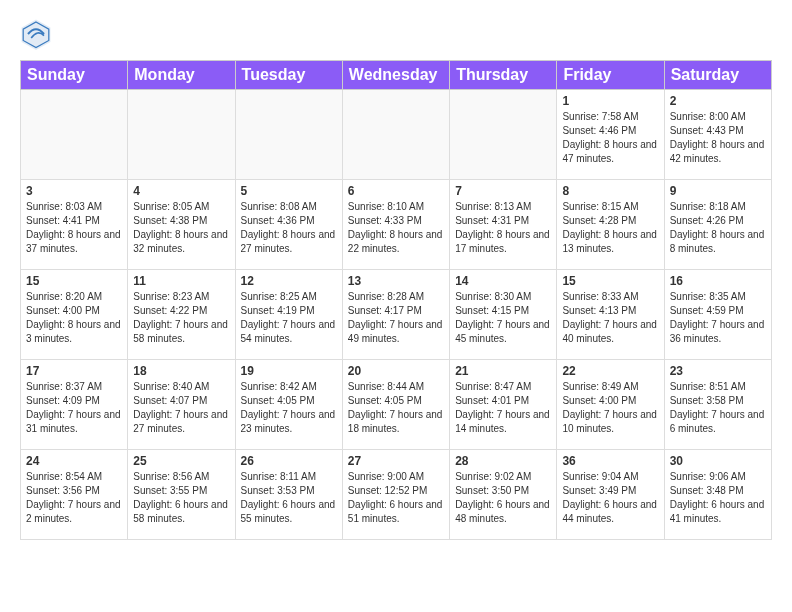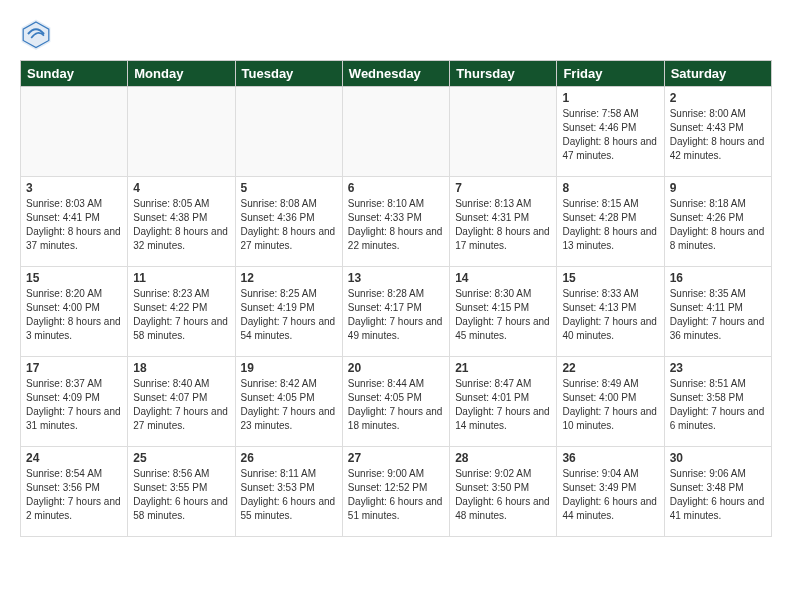--- a/index.html
+++ b/index.html
@@ -54,23 +54,23 @@
       margin-top: 2px;
     }
     .calendar {
       width: 100%;
       border-collapse: collapse;
       padding: 0 10px;
       margin: 0 10px;
       width: calc(100% - 20px);
     }
     .calendar th {
-      background-color: #14532d;
+      background-color: #8b5cf6;
       color: white;
-      font-size: 13px;
+      font-size: 16px;
       font-weight: bold;
       padding: 5px 6px;
       text-align: left;
       border: 1px solid #ccc;
     }
     .calendar td {
       border: 1px solid #ddd;
       vertical-align: top;
       padding: 4px 5px;
       width: 14.28%;
@@ -243,21 +243,21 @@
           <td>
             <div class="day-num">15</div>
             <div class="day-info">Sunrise: 8:33 AM
 Sunset: 4:13 PM
 Daylight: 7 hours
 and 40 minutes.</div>
           </td>
           <td>
             <div class="day-num">16</div>
             <div class="day-info">Sunrise: 8:35 AM
-Sunset: 4:11 PM
+Sunset: 4:59 PM
 Daylight: 7 hours
 and 36 minutes.</div>
           </td>
         </tr>
         <tr>
           <td>
             <div class="day-num">17</div>
             <div class="day-info">Sunrise: 8:37 AM
 Sunset: 4:09 PM
 Daylight: 7 hours

